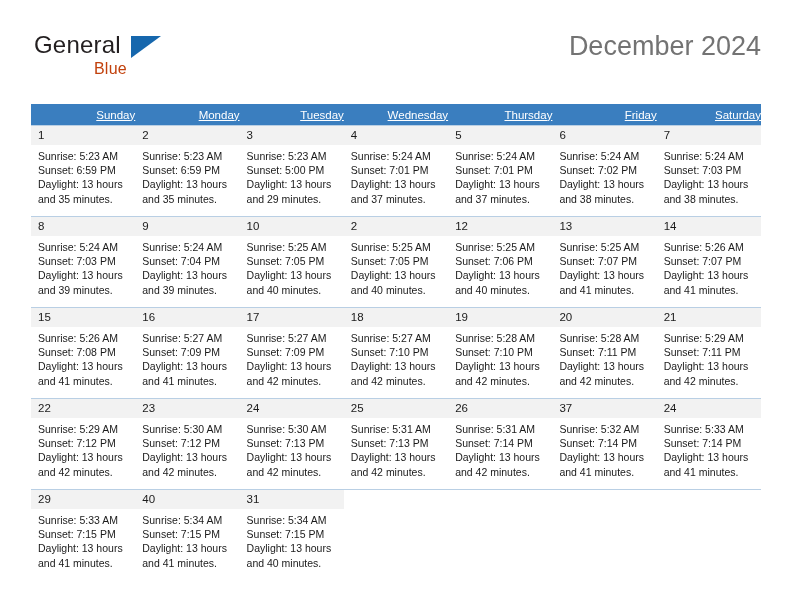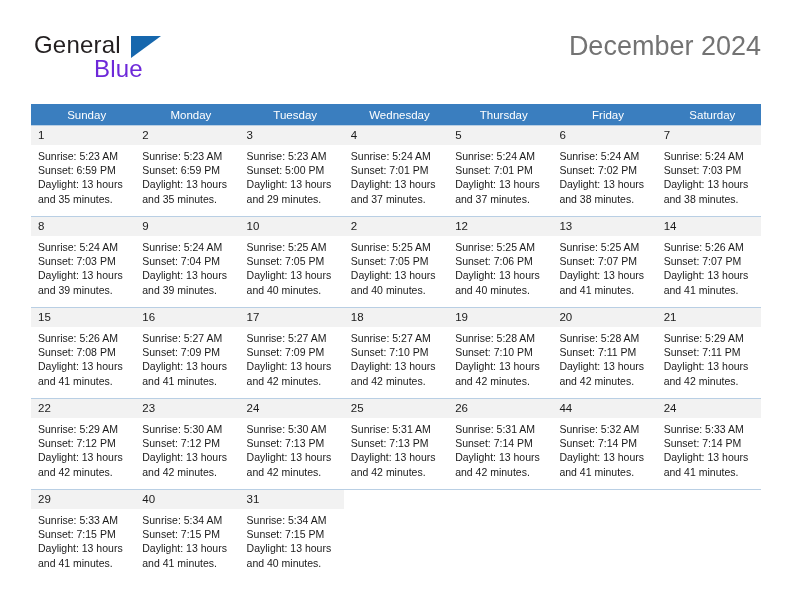--- a/index.html
+++ b/index.html
@@ -42,23 +42,23 @@
     top: 0;
     font-size: 24px;
     letter-spacing: 0.2px;
     color: #231f20;
     line-height: 26px;
   }
   .brand-blue {
     position: absolute;
     left: 60px;
     top: 24px;
-    font-size: 24px;
+    font-size: 16px;
     letter-spacing: 0.2px;
-    color: #6d28d9;
+    color: #c2410c;
     line-height: 26px;
   }
   .brand-triangle {
     position: absolute;
     left: 97px;
     top: 4px;
     width: 0;
     height: 0;
     border-top: 22px solid #1667ad;
     border-right: 30px solid transparent;
@@ -91,24 +91,25 @@
     top: 104px;
     width: 730px;
     border-collapse: collapse;
     table-layout: fixed;
   }
   .calendar th {
     background: #3a7ebf;
     color: #ffffff;
     font-size: 11.5px;
     font-weight: normal;
-    text-align: center;
+    text-align: right;
     padding: 4px 0 4px 7px;
     height: 13px;
     border: none;
+    text-decoration: underline;
   }
   .calendar td {
     vertical-align: top;
     padding: 0;
     border: none;
     width: 104.28px;
     height: 84px;
     background: #ffffff;
   }
   .week-spacer td {
@@ -477,21 +478,21 @@
               <div class="info">
                 <div>Sunrise: 5:31 AM</div>
                 <div>Sunset: 7:14 PM</div>
                 <div>Daylight: 13 hours</div>
                 <div>and 42 minutes.</div>
               </div>
             </div>
           </td>
         <td>
             <div class="cell-inner">
-              <div class="daynum">44</div>
+              <div class="daynum">37</div>
               <div class="info">
                 <div>Sunrise: 5:32 AM</div>
                 <div>Sunset: 7:14 PM</div>
                 <div>Daylight: 13 hours</div>
                 <div>and 41 minutes.</div>
               </div>
             </div>
           </td>
         <td>
             <div class="cell-inner">

